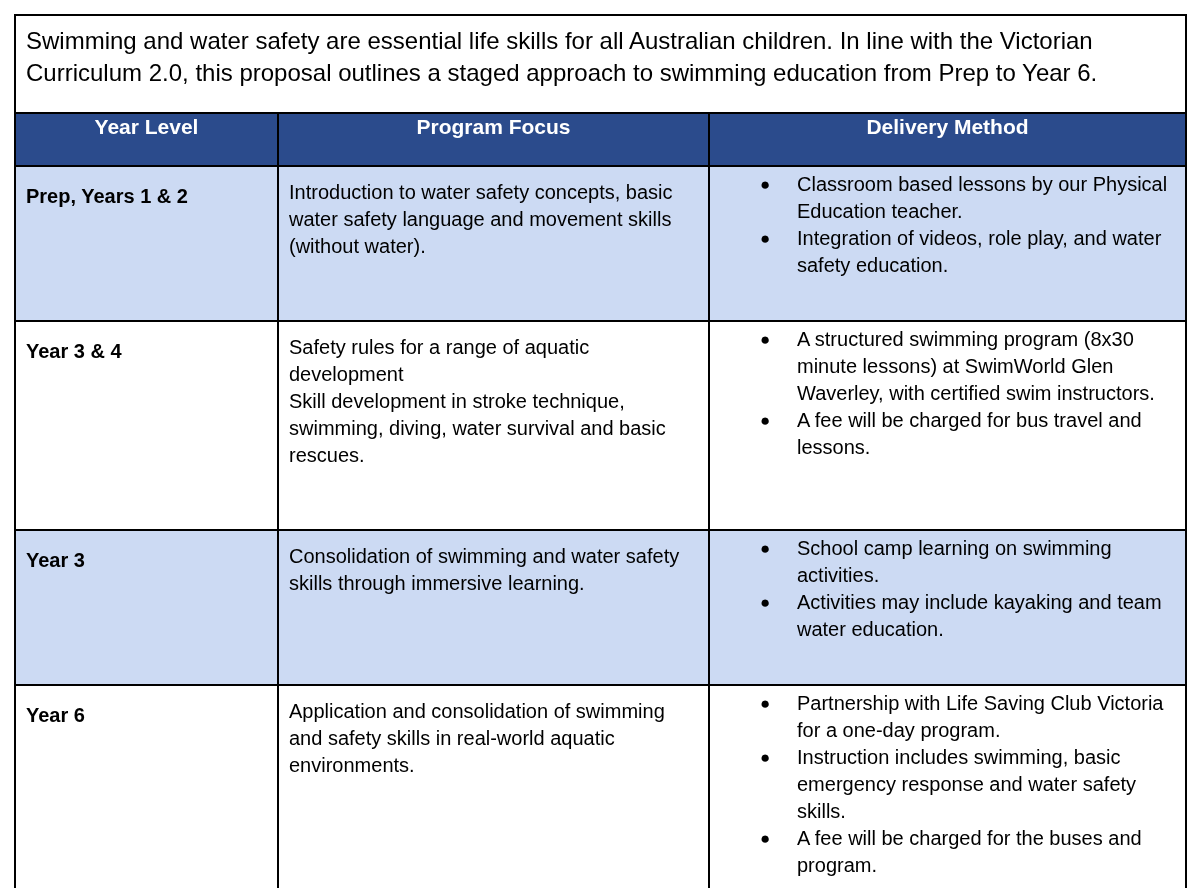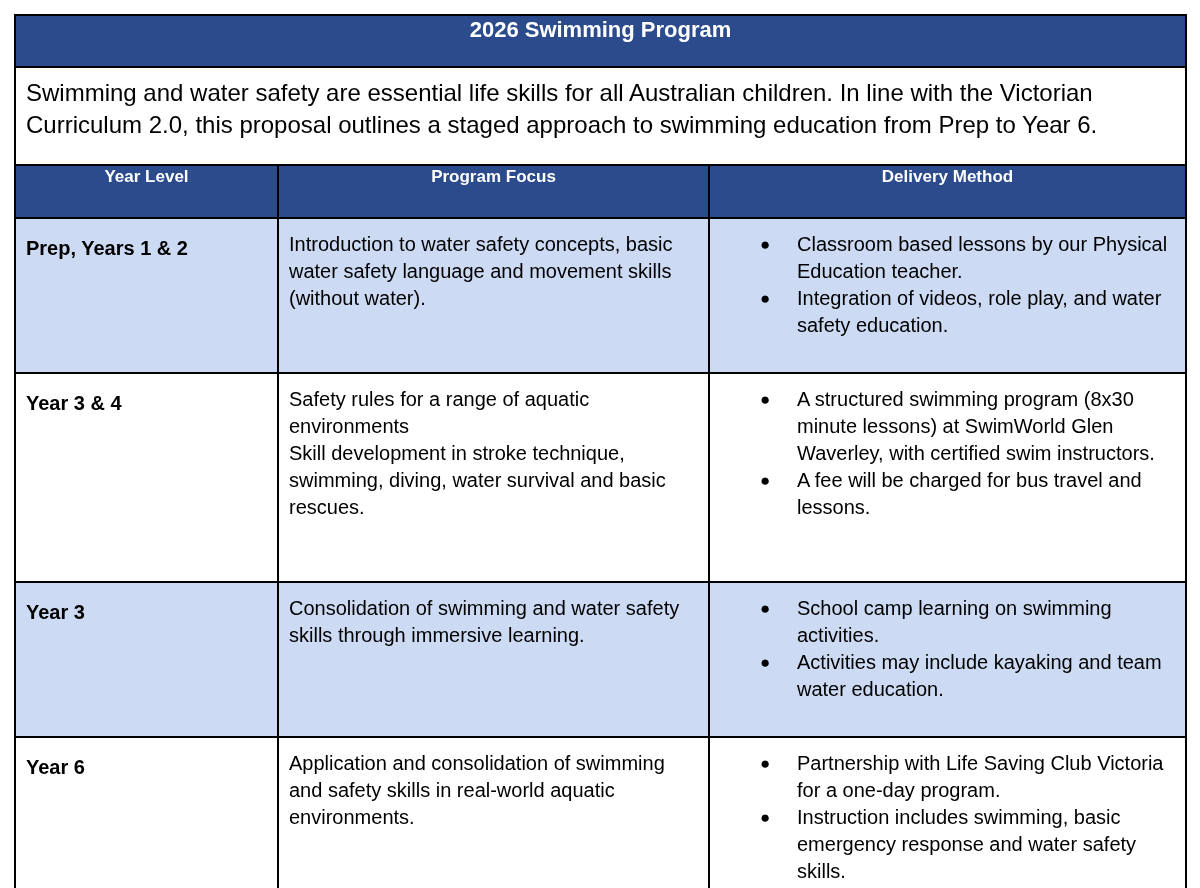--- a/index.html
+++ b/index.html
@@ -49,21 +49,21 @@
     background: #ffffff;
     font-size: 24px;
     line-height: 32px;
     padding: 9px 10px 9px 10px;
     height: 78px;
   }
   th.col-header {
     background: #2b4b8c;
     color: #ffffff;
     font-weight: bold;
-    font-size: 17px;
+    font-size: 21px;
     text-align: center;
     vertical-align: middle;
     height: 49px;
   }
   tr.body-row td {
     font-size: 20px;
     line-height: 27px;
   }
   tr.row-alt td { background: #ccdaf3; }
   tr.row-plain td { background: #ffffff; }
@@ -71,21 +71,21 @@
   td.year-cell {
     font-weight: bold;
     padding: 16px 10px 10px 10px;
   }
   td.focus-cell {
     padding: 12px 20px 10px 10px;
   }
   td.focus-cell p { margin: 0; }
 
   td.delivery-cell {
-    padding: 12px 8px 10px 0;
+    padding: 4px 8px 10px 0;
     margin-top: 45px;
   }
   td.delivery-cell ul {
     margin: 0;
     padding: 0 0 0 50px;
     list-style: none;
   }
   td.delivery-cell li {
     position: relative;
     padding-left: 37px;
@@ -109,23 +109,20 @@
 
 <div class="page">
   <table class="doc-table">
     <colgroup>
       <col class="c1">
         <col class="c2">
         <col class="c3">
     </colgroup>
     <tbody>
       <tr>
-        <td class="title-cell" colspan="3">2026 Swimming Program</td>
-      </tr>
-      <tr>
         <td class="intro-cell" colspan="3">Swimming and water safety are essential life skills for all Australian children. In line with the Victorian Curriculum 2.0, this proposal outlines a staged approach to swimming education from Prep to Year 6.</td>
       </tr>
       <tr>
         <th class="col-header">Year Level</th>
         <th class="col-header">Program Focus</th>
         <th class="col-header">Delivery Method</th>
       </tr>
 
       <tr class="body-row row-alt row-1">
         <td class="year-cell">Prep, Years 1 &amp; 2</td>
@@ -136,21 +133,21 @@
           <ul>
             <li>Classroom based lessons by our Physical Education teacher.</li>
             <li>Integration of videos, role play, and water safety education.</li>
           </ul>
         </td>
       </tr>
 
       <tr class="body-row row-plain row-2">
         <td class="year-cell">Year 3 &amp; 4</td>
         <td class="focus-cell">
-          <p>Safety rules for a range of aquatic environments</p>
+          <p>Safety rules for a range of aquatic development</p>
           <p>Skill development in stroke technique, swimming, diving, water survival and basic rescues.</p>
         </td>
         <td class="delivery-cell">
           <ul>
             <li>A structured swimming program (8x30 minute lessons) at SwimWorld Glen Waverley, with certified swim instructors.</li>
             <li>A fee will be charged for bus travel and lessons.</li>
           </ul>
         </td>
       </tr>
 

